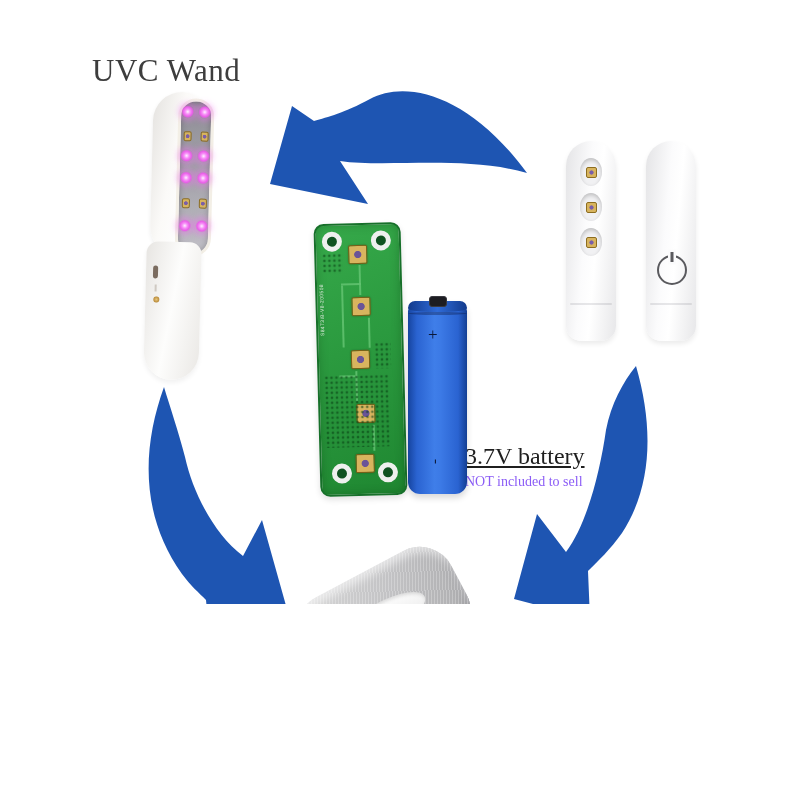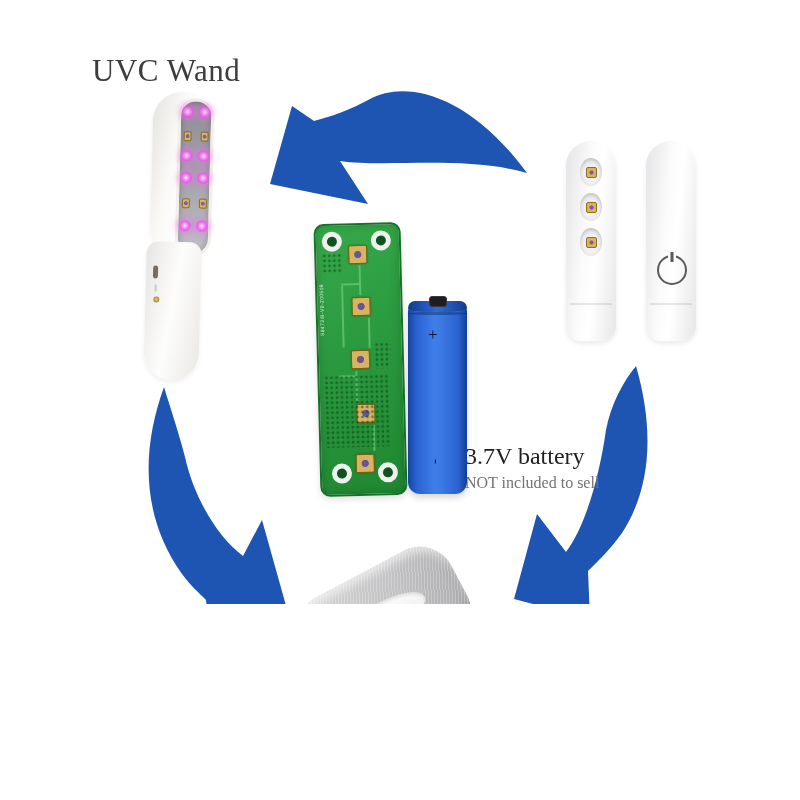--- a/index.html
+++ b/index.html
@@ -1,21 +1,21 @@
 <!DOCTYPE html>
 <html><head>
 <meta charset="utf-8">
 <style>
   html,body{margin:0;padding:0;background:#fff;}
   .stage{position:relative;width:800px;height:604px;background:#ffffff;overflow:hidden;
          font-family:"Liberation Serif","DejaVu Serif",serif;}
   
   .title{position:absolute;color:#3d3d3d;font-size:31px;letter-spacing:.5px;white-space:nowrap;}
   .bat-name{position:absolute;color:#1f1f1f;font-size:24px;white-space:nowrap;}
-  .bat-note{position:absolute;color:#737373;font-size:16px;white-space:nowrap;}
+  .bat-note{position:absolute;color:#8b5cf6;font-size:14px;white-space:nowrap;}
   
   svg.arrows{position:absolute;left:0;top:0;}
   
   .wand{position:absolute;left:146px;top:90px;width:64px;height:292px;transform:rotate(1.5deg);}
   .wand-head{position:absolute;left:4px;top:2px;width:58px;height:164px;border-radius:29px;
     background:linear-gradient(100deg,#e5e3e0 0%,#fbfaf8 38%,#fefefe 62%,#eae7e4 100%);
     box-shadow:0 2px 4px rgba(0,0,0,.07);}
   .wand-panel{position:absolute;left:25px;top:6px;width:30px;height:152px;border:3px solid #f3efe6;
     border-radius:18px;background:linear-gradient(170deg,#8e8d95 0%,#a7a6ad 55%,#c2c1c8 100%);
     box-shadow:inset 0 0 6px rgba(0,0,0,.25);}
@@ -102,21 +102,21 @@
 <div class="stage">
 
   <svg class="arrows" width="800" height="800" viewBox="0 0 800 800">
     <path d="M 527 173 C 468 92, 404 80, 370 99 C 344 113, 328 117, 314 121 L 292 106 L 270 184 L 368 204 L 340 161 C 386 168, 464 155, 527 173 Z" fill="#1e55b2"></path>
     <path d="M 164 387 C 142 448, 140 515, 182 574 C 191 586, 199 593, 206 600 L 210 640 L 292 627 L 262 520 L 243 556 C 214 534, 193 493, 185 457 C 178 430, 170 407, 164 387 Z" fill="#1e55b2"></path>
     <path d="M 636 366 C 654 428, 652 487, 622 533 C 610 550, 598 561, 588 571 L 590 619 L 514 599 L 537 514 L 566 552 C 587 524, 600 472, 606 430 C 611 404, 623 382, 636 366 Z" fill="#1e55b2"></path>
   </svg>
 
   <div class="title" style="left:92px;top:53px;">UVC Wand</div>
 
-  <div class="bat-name" style="left:465px;top:443px;">3.7V battery</div>
+  <div class="bat-name" style="left:465px;top:443px;text-decoration:underline;">3.7V battery</div>
   <div class="bat-note" style="left:465px;top:474px;">NOT included to sell</div>
 
   <div class="wand">
     <div class="wand-head">
       <div class="wand-panel">
         <div class="led-row" style="top:4px;">
             <span class="uvled"></span>
             <span class="uvled"></span>
           </div>
         <div class="led-row" style="top:27px;">

